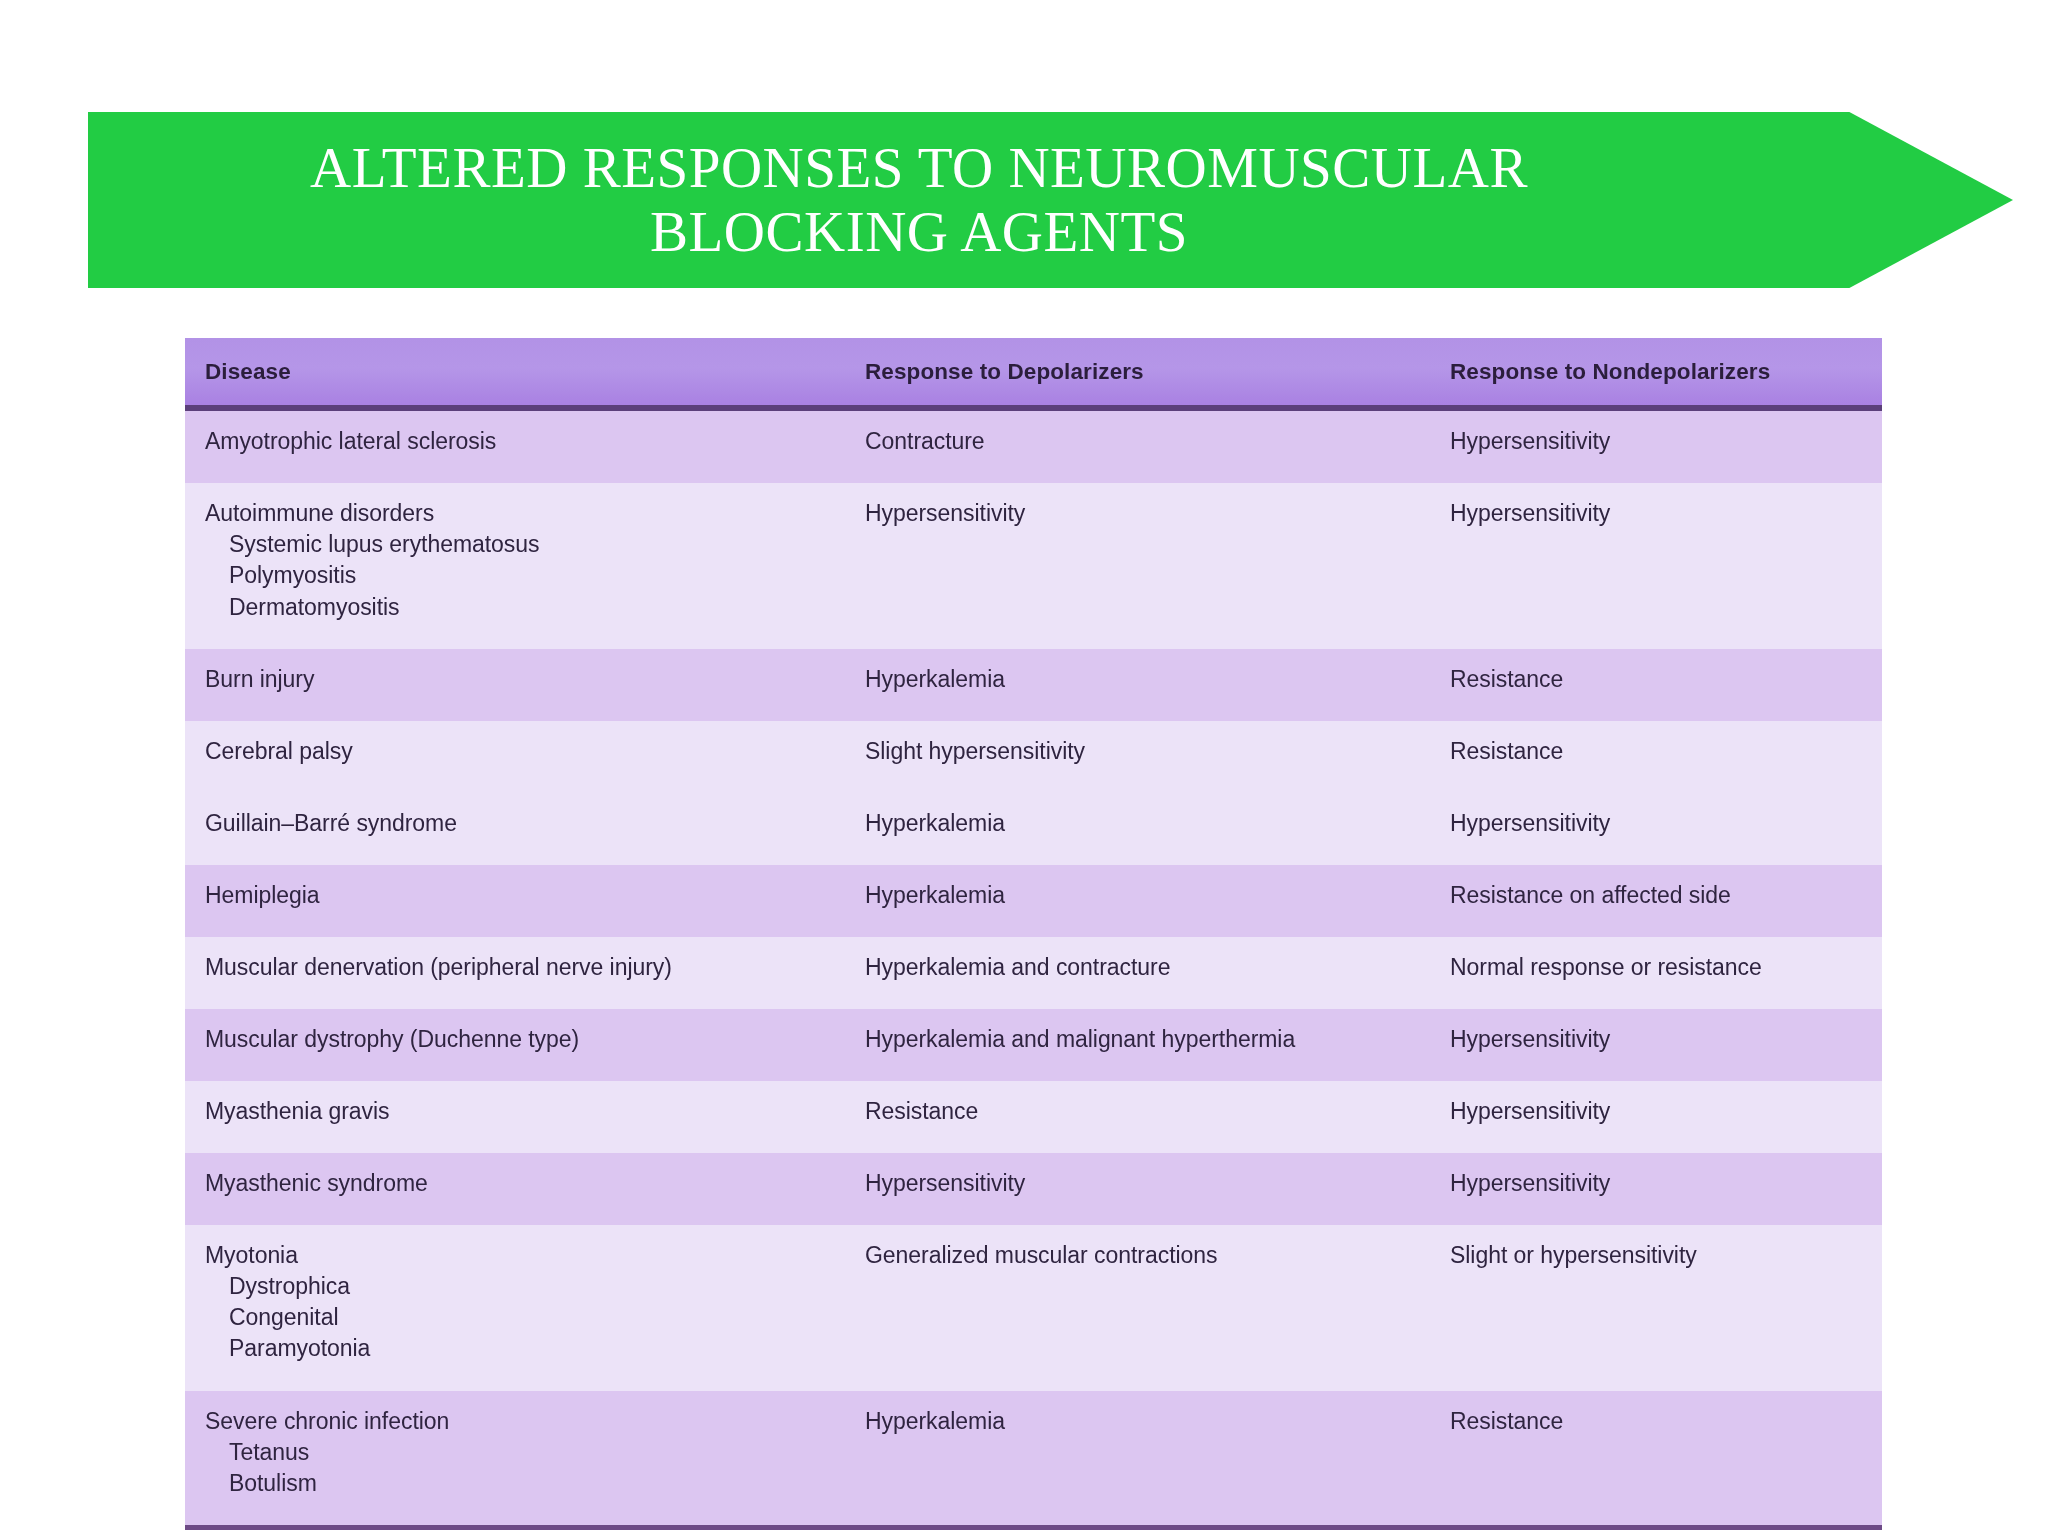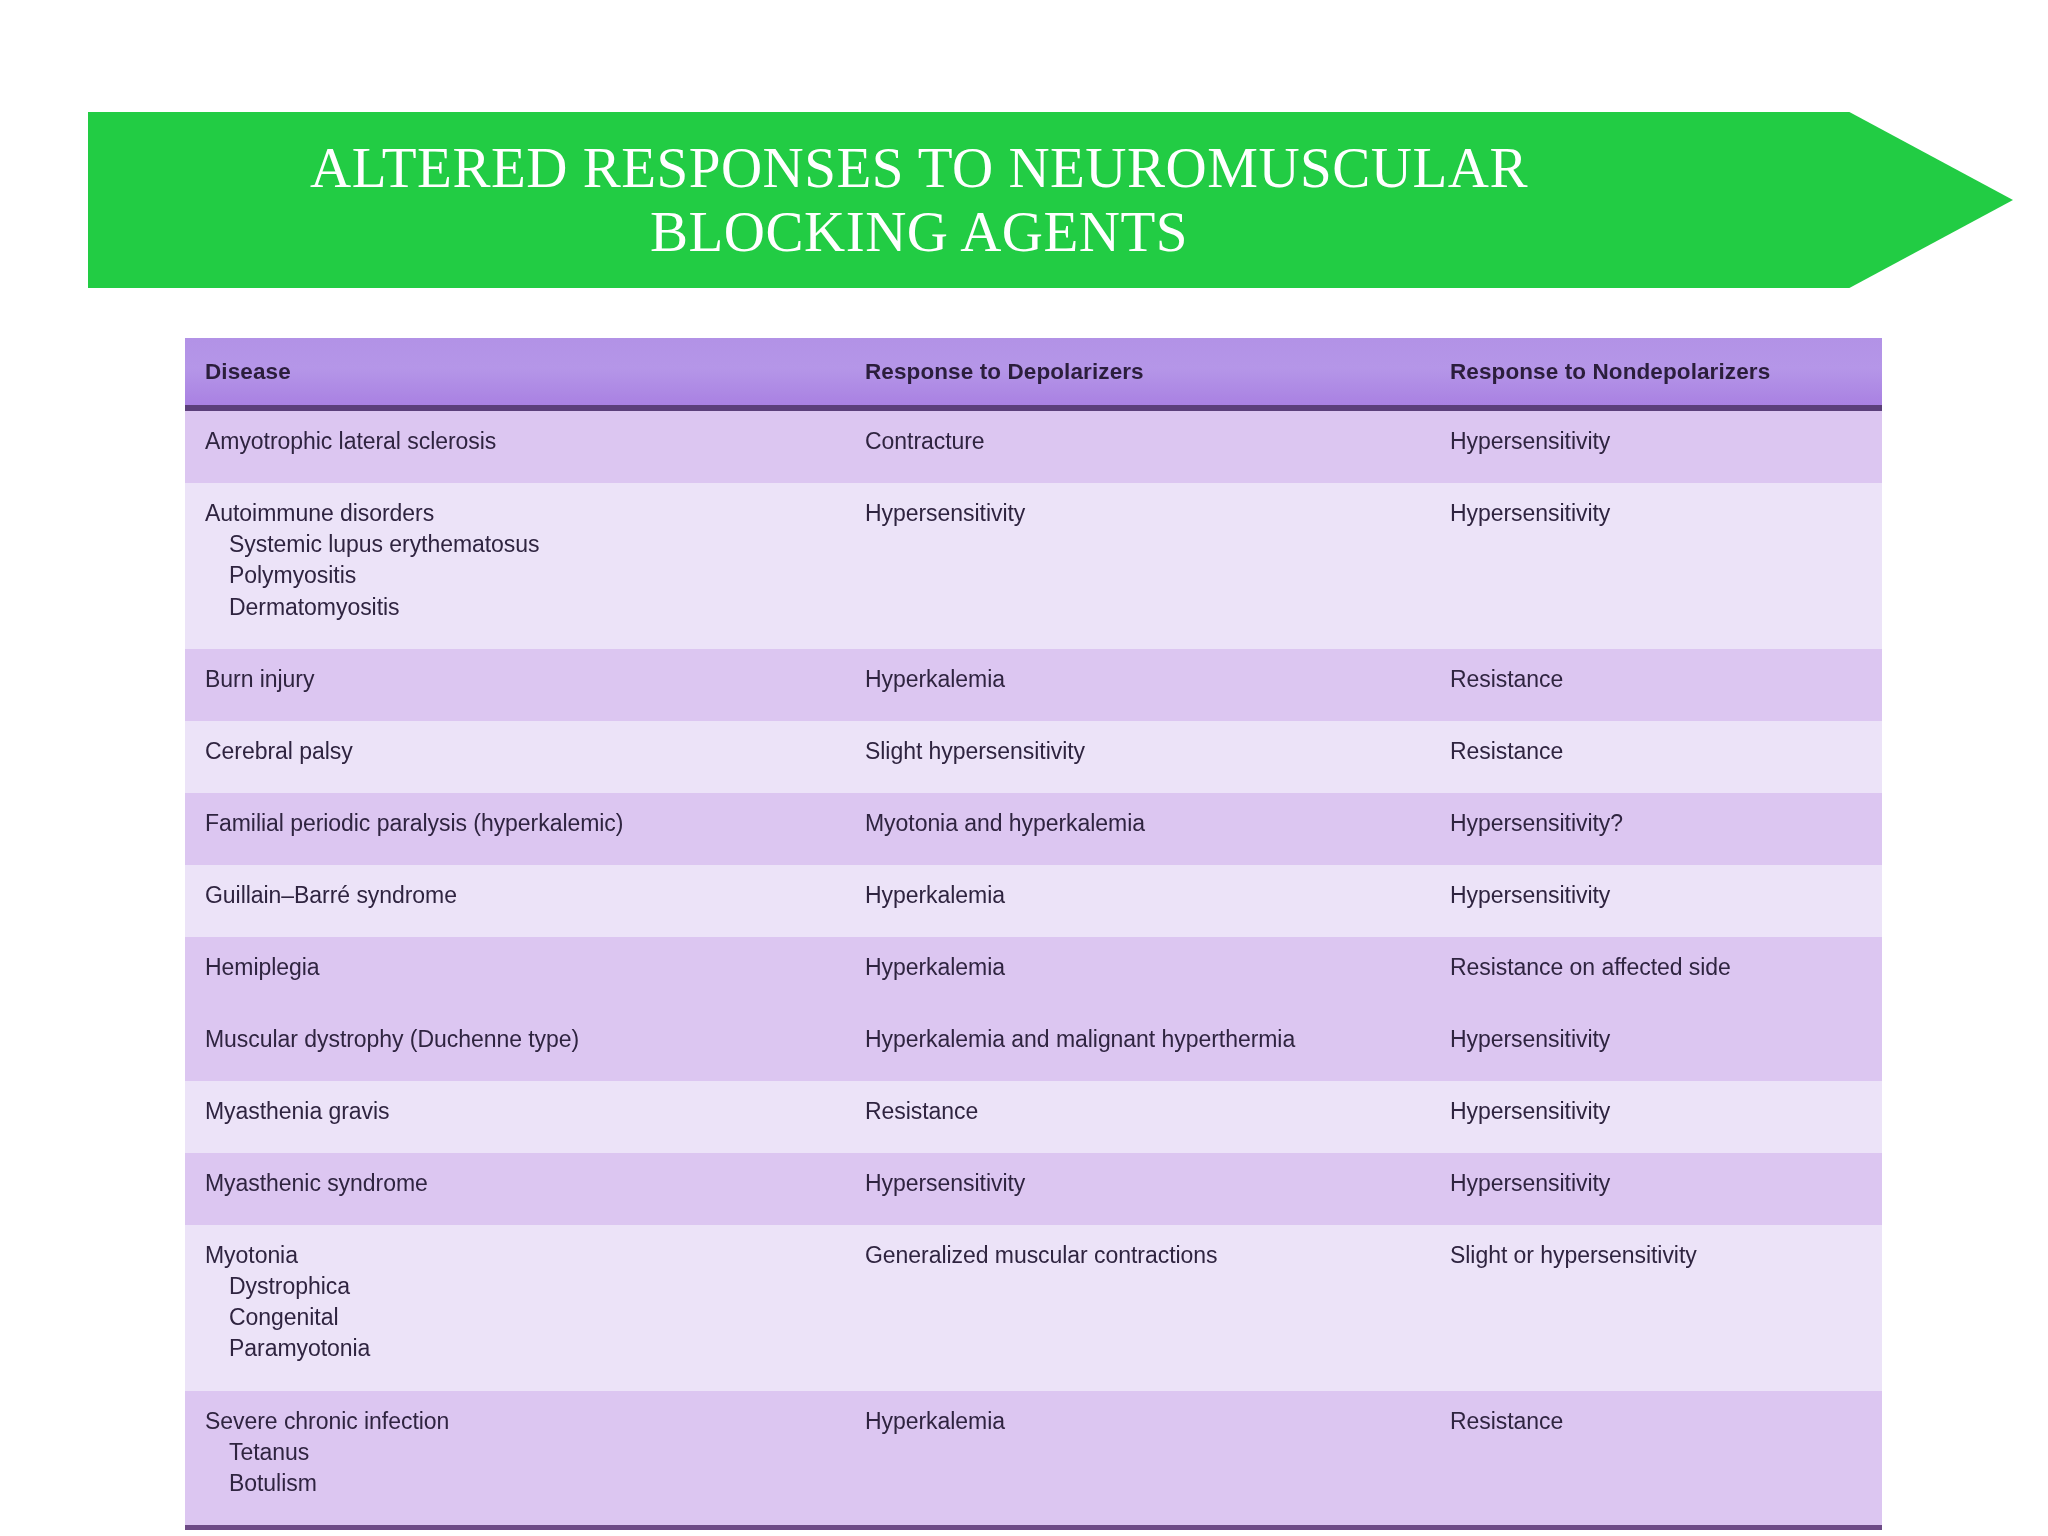--- a/index.html
+++ b/index.html
@@ -141,40 +141,40 @@
         <td>Hyperkalemia</td>
         <td>Resistance</td>
       </tr>
       <tr class="band-light">
         <td>
           <span class="disease-main">Cerebral palsy</span>
         </td>
         <td>Slight hypersensitivity</td>
         <td>Resistance</td>
       </tr>
-      <tr class="band-dark">
-        <td>
-          <span class="disease-main">Familial periodic paralysis (hyperkalemic)</span>
-        </td>
-        <td>Myotonia and hyperkalemia</td>
-        <td>Hypersensitivity?</td>
-      </tr>
       <tr class="band-light">
         <td>
           <span class="disease-main">Guillain–Barré syndrome</span>
         </td>
         <td>Hyperkalemia</td>
         <td>Hypersensitivity</td>
       </tr>
       <tr class="band-dark">
         <td>
           <span class="disease-main">Hemiplegia</span>
         </td>
         <td>Hyperkalemia</td>
         <td>Resistance on affected side</td>
+      </tr>
+      <tr class="band-light">
+        <td>
+          <span class="disease-main">Muscular denervation (peripheral nerve injury)</span>
+        </td>
+        <td>Hyperkalemia and contracture</td>
+        <td>Normal response or resistance</td>
       </tr>
       <tr class="band-dark">
         <td>
           <span class="disease-main">Muscular dystrophy (Duchenne type)</span>
         </td>
         <td>Hyperkalemia and malignant hyperthermia</td>
         <td>Hypersensitivity</td>
       </tr>
       <tr class="band-light">
         <td>

